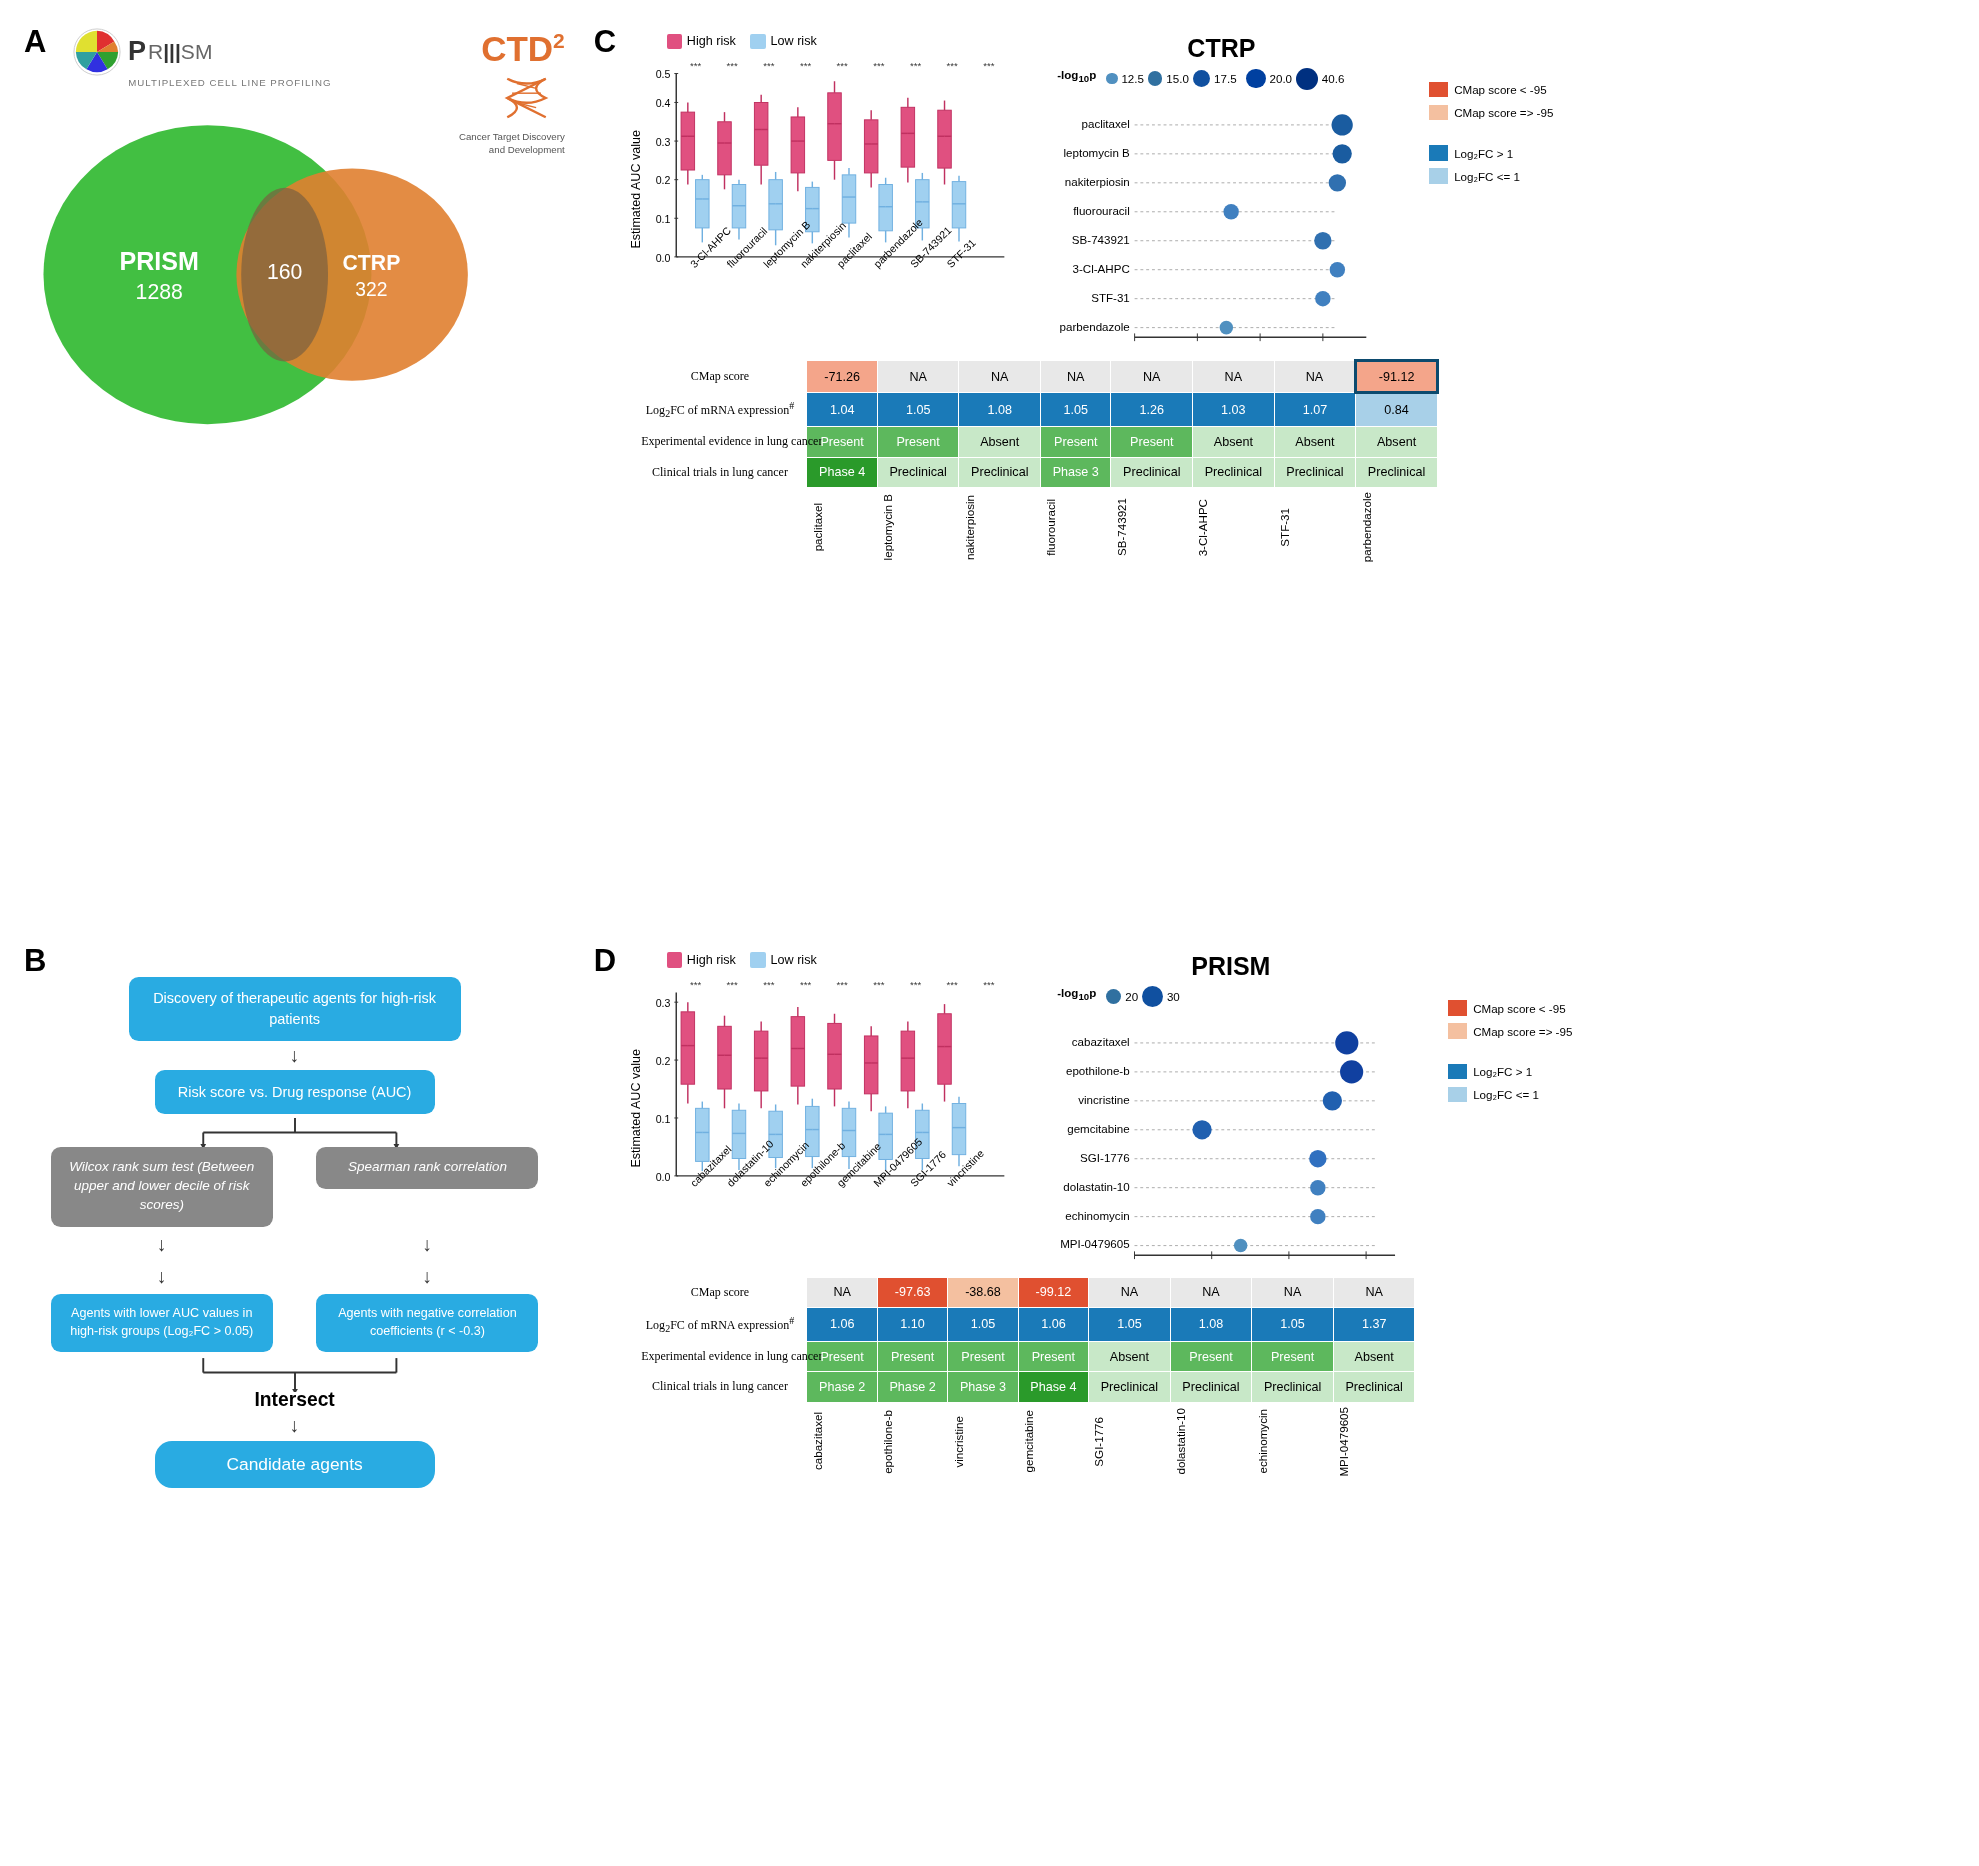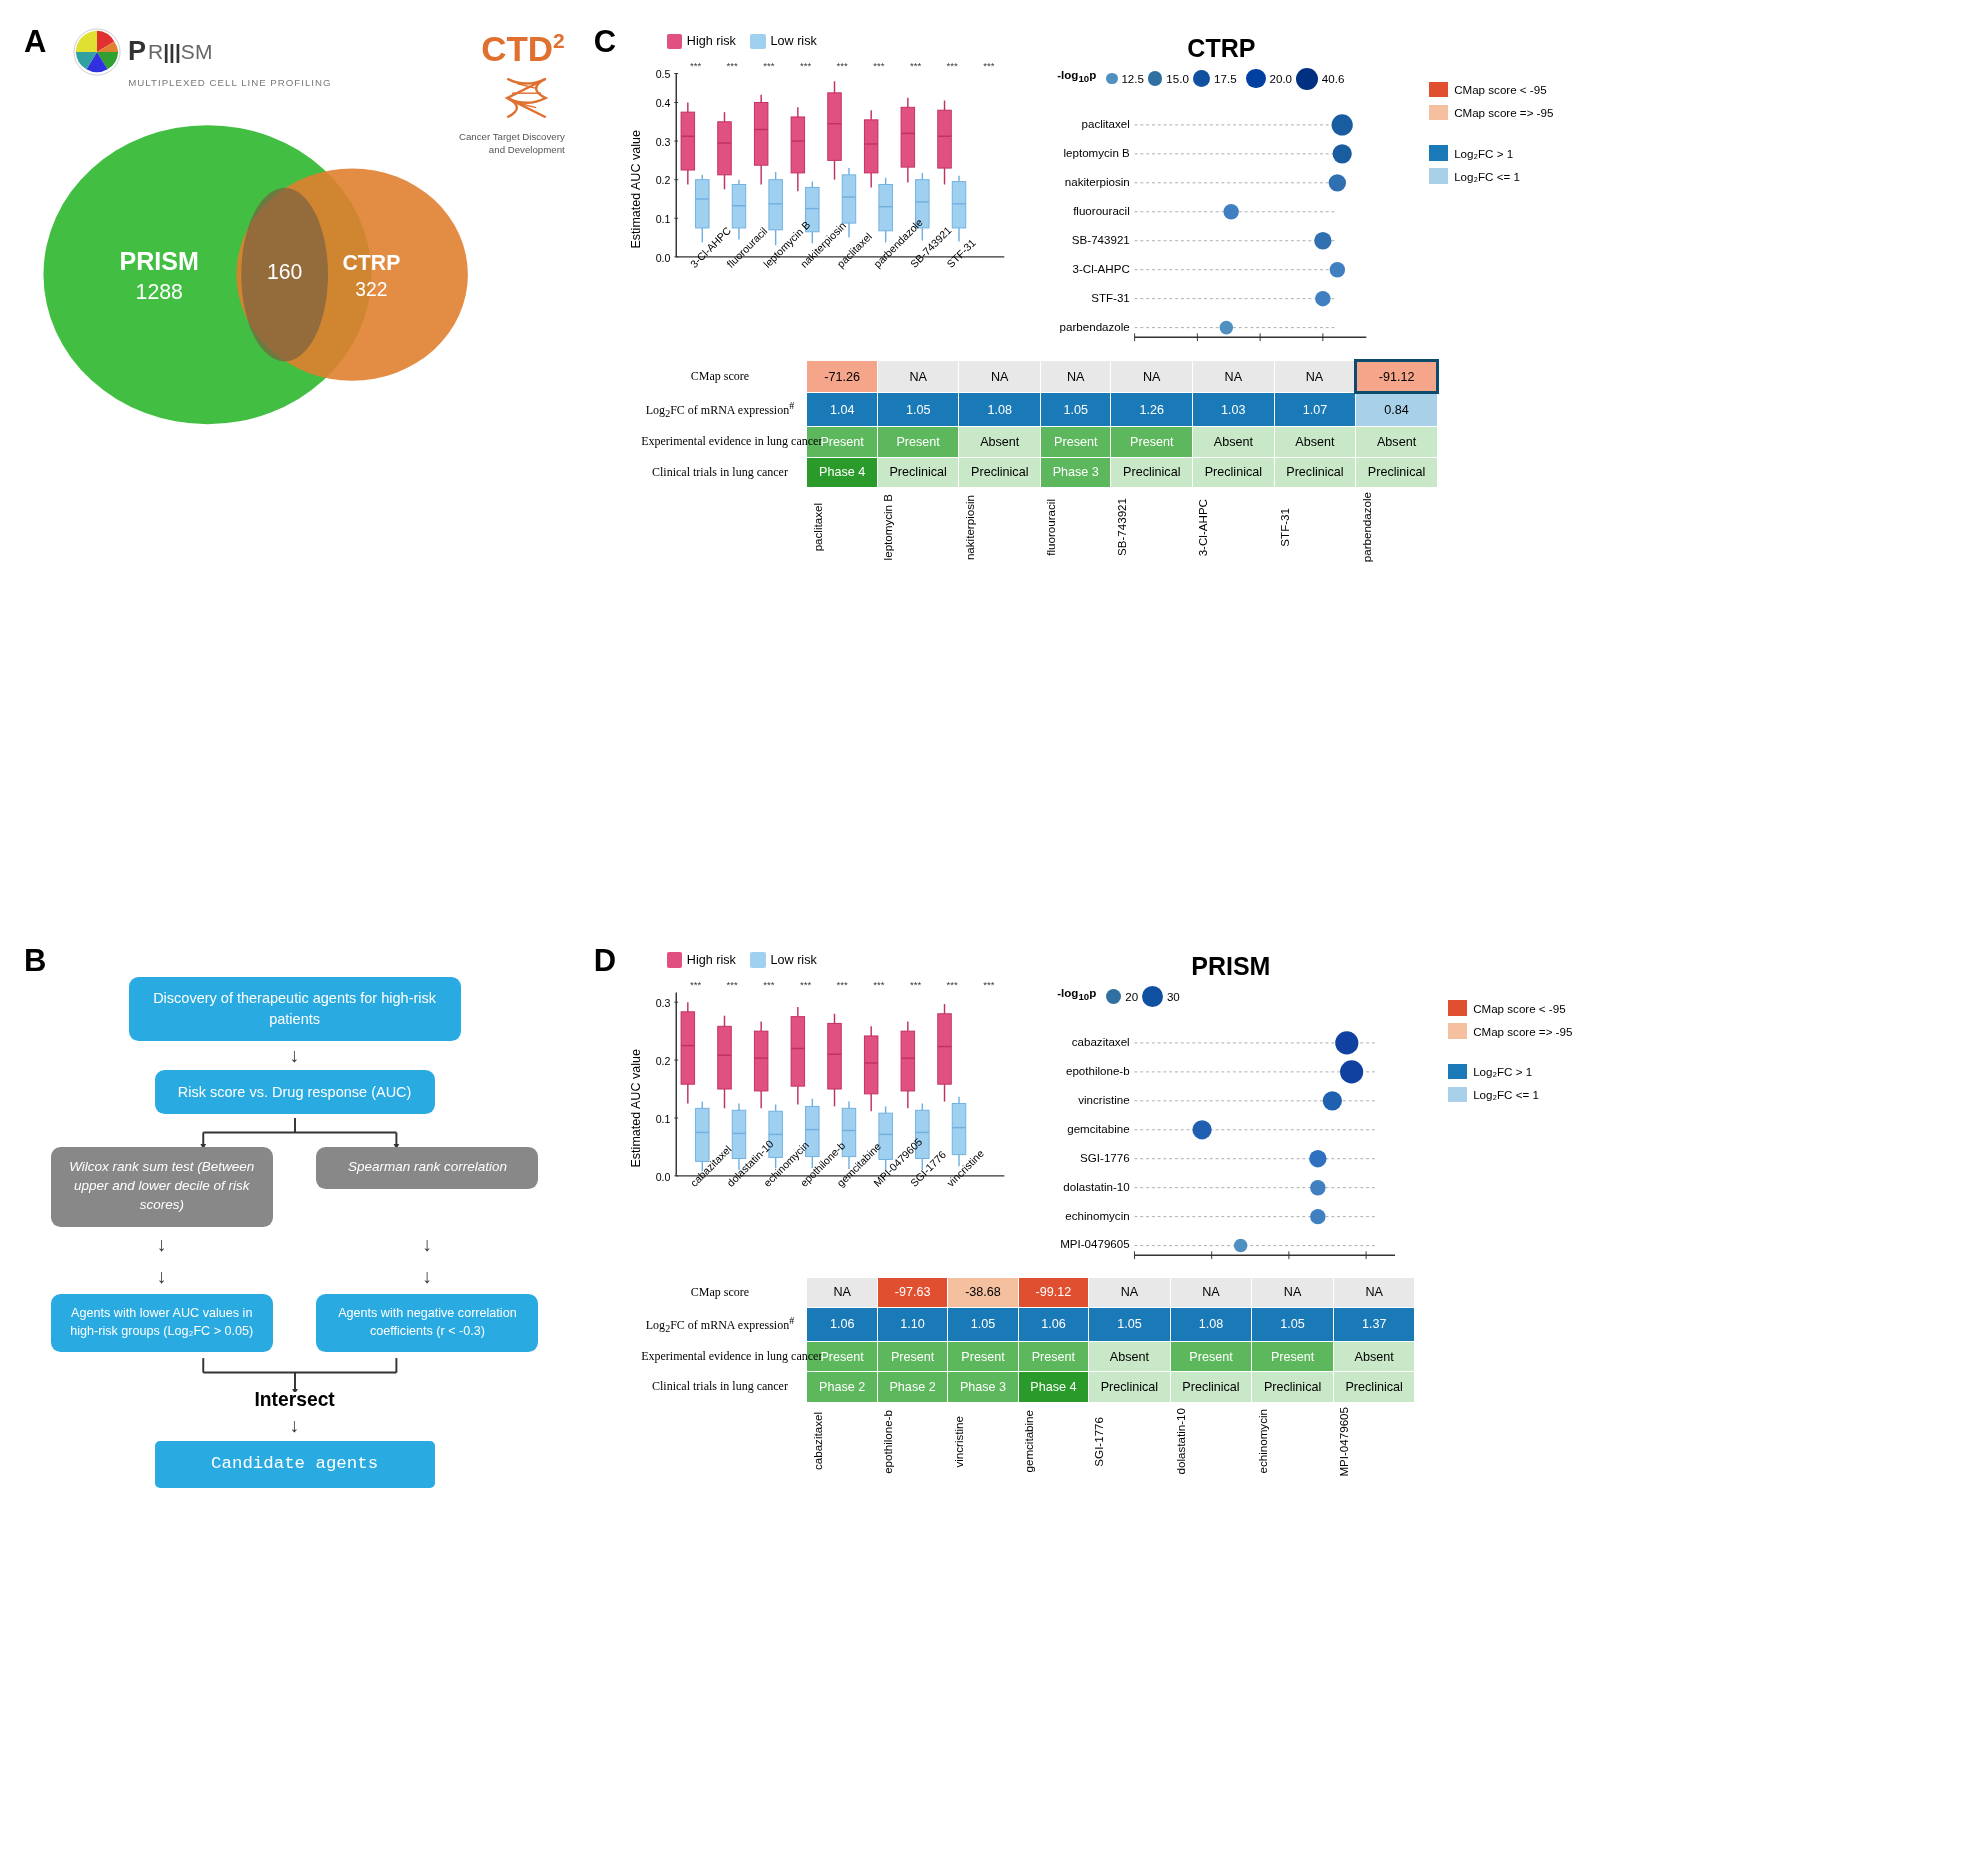--- a/index.html
+++ b/index.html
@@ -280,21 +280,21 @@
           <line x1="80" y1="15" x2="280" y2="15" stroke="#333" stroke-width="2"></line>
           <line x1="175" y1="15" x2="175" y2="35" stroke="#333" stroke-width="2"></line>
           <polygon points="172,32 178,32 175,37" fill="#333"></polygon>
         </svg>
       </div>
 
       <div style="text-align:center; font-size:19.3px; font-weight:bold; margin:1.9px 0;">Intersect</div>
       <div class="flow-arrow">↓</div>
 
       <div style="display:flex; justify-content:center;">
-        <div class="flow-box flow-box-blue" style="width:280px; font-size:17.4px; border-radius:5px;font-family:Liberation Mono, monospace;">
+        <div class="flow-box flow-box-blue" style="width:280px; font-size:17.4px; border-radius:17px;">
           <span>Candidate agents</span>
         </div>
       </div>
     </div>
   </div>
 
   <div class="panel-c">
     <span class="panel-label">C</span>
 
     <div style="display:flex; flex-direction:column; padding-left:29px; padding-top:4.8px;">

